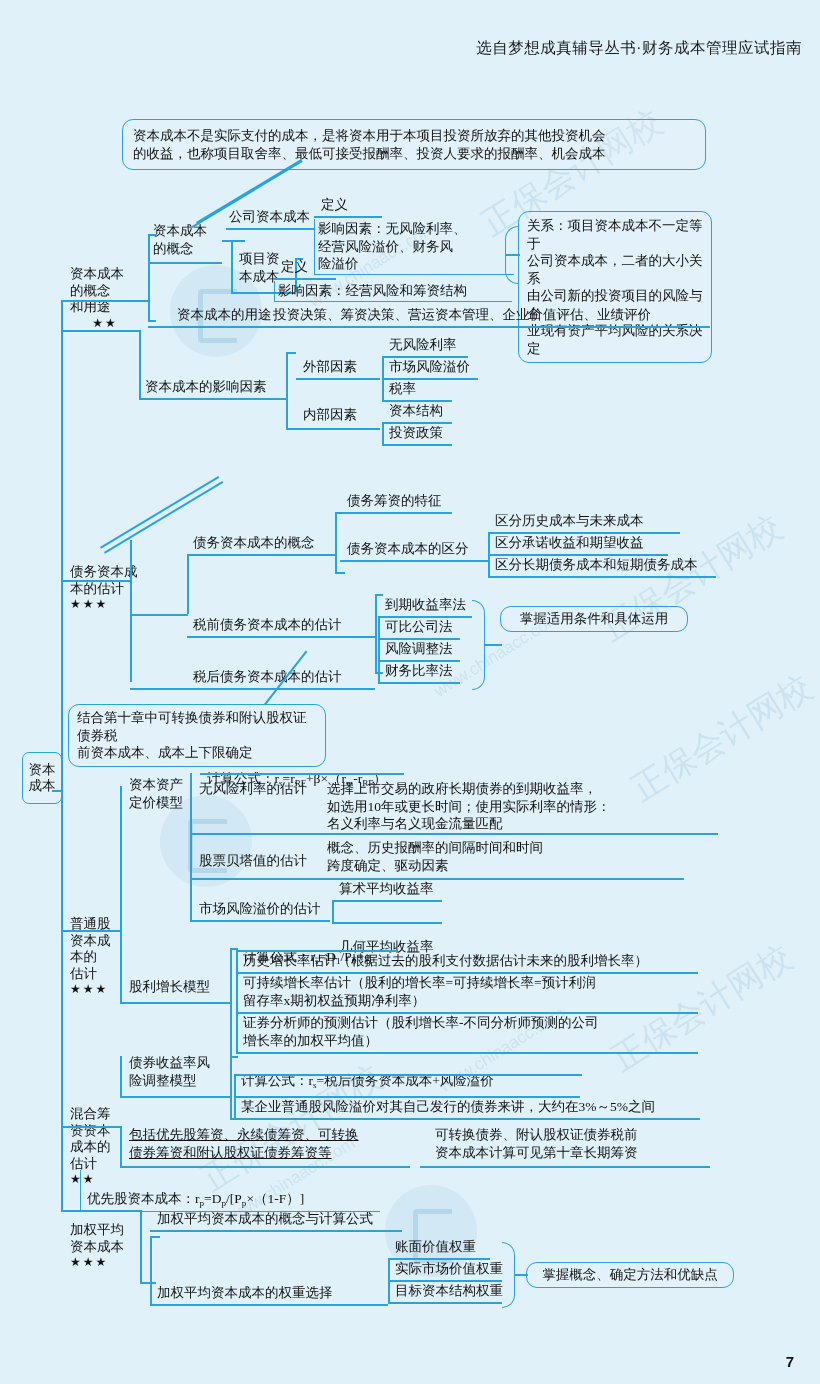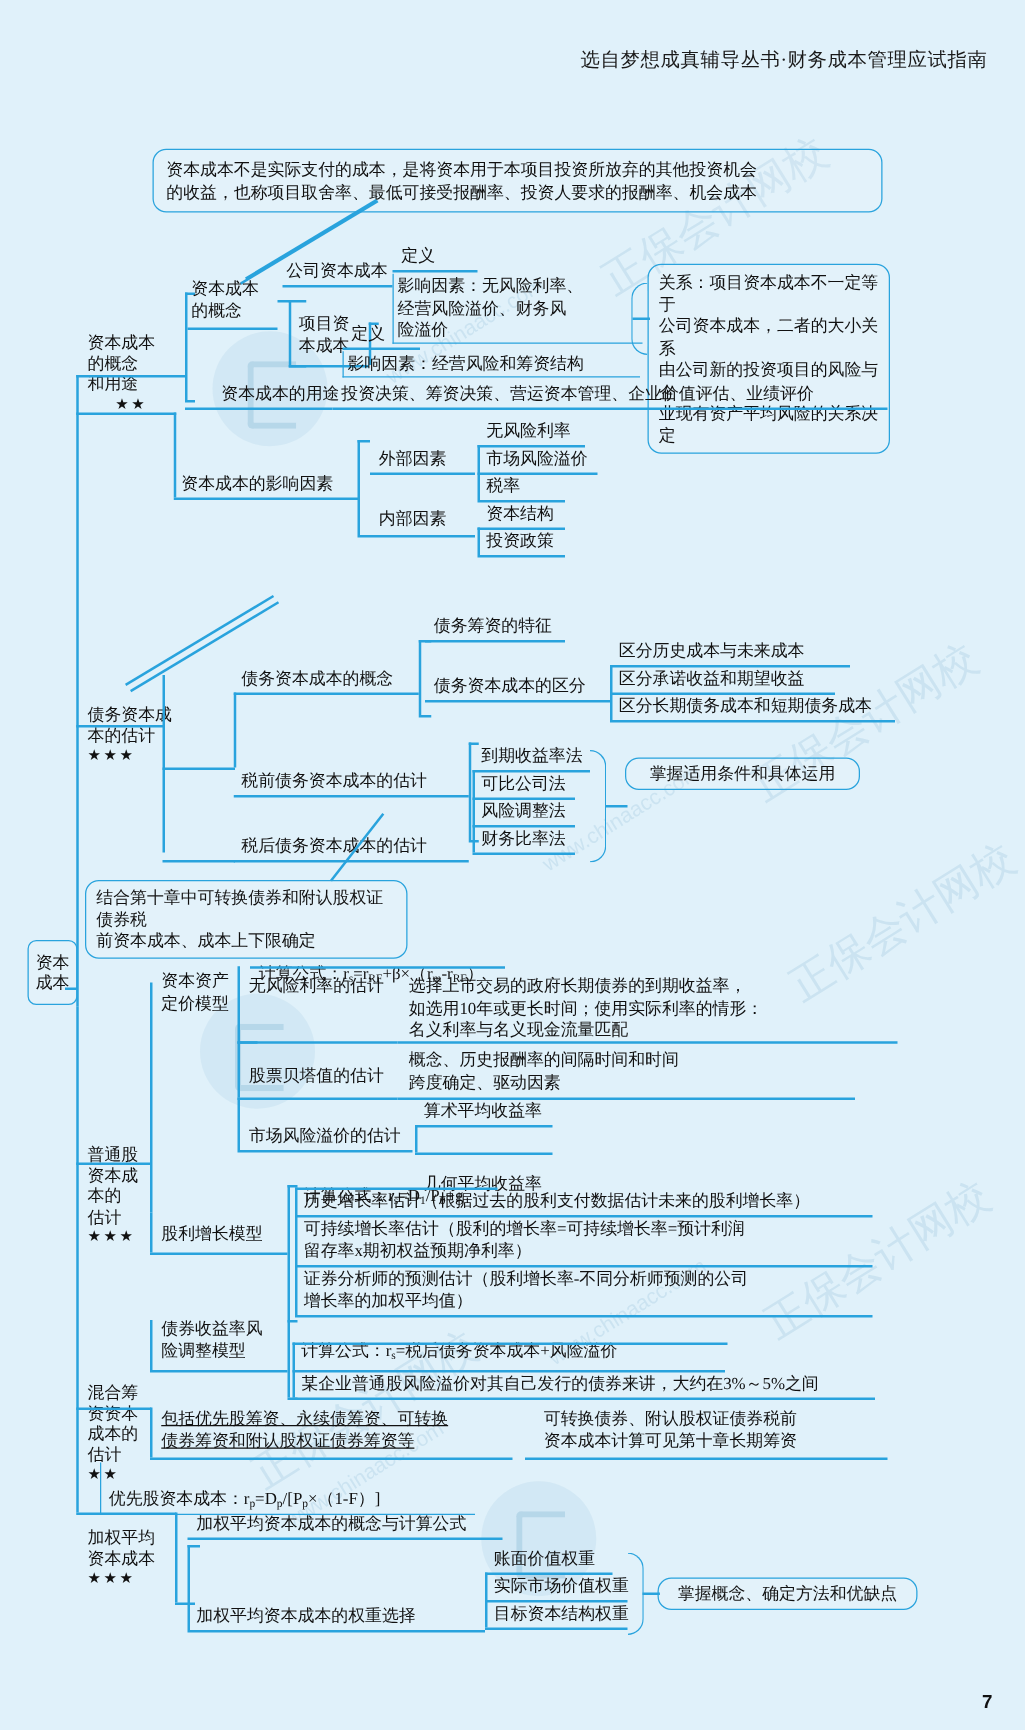--- a/index.html
+++ b/index.html
@@ -24,20 +24,21 @@
   }
   
   #header {
     position: absolute;
     left: 0; top: 38px;
     width: 790px;
     text-align: right;
     font-size: 15.5px;
     letter-spacing: 0.5px;
     color: #1a1a1a;
+    padding-left: 12px;
   }
   #footer-page {
     position: absolute;
     right: 26px;
     bottom: 14px;
     font-size: 15px;
     font-weight: bold;
     font-family: "Liberation Sans", sans-serif;
     color: #111;
   }

